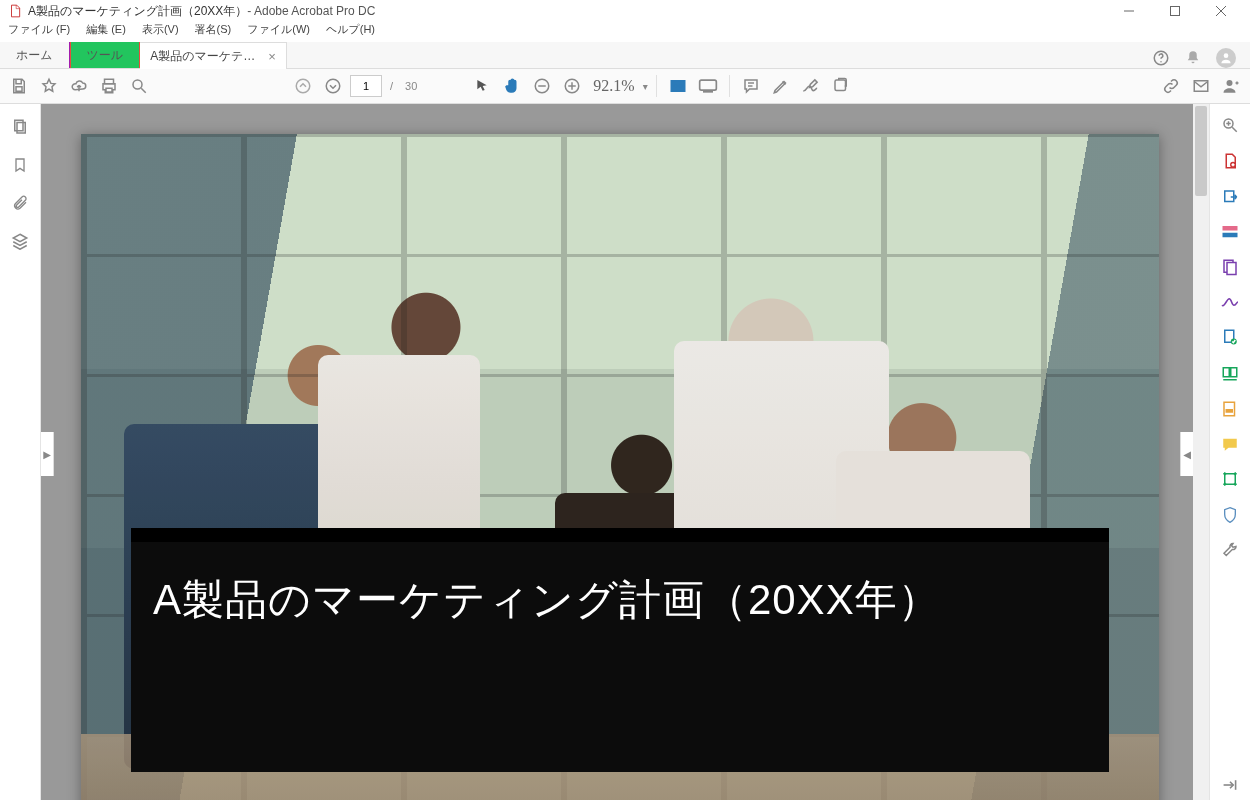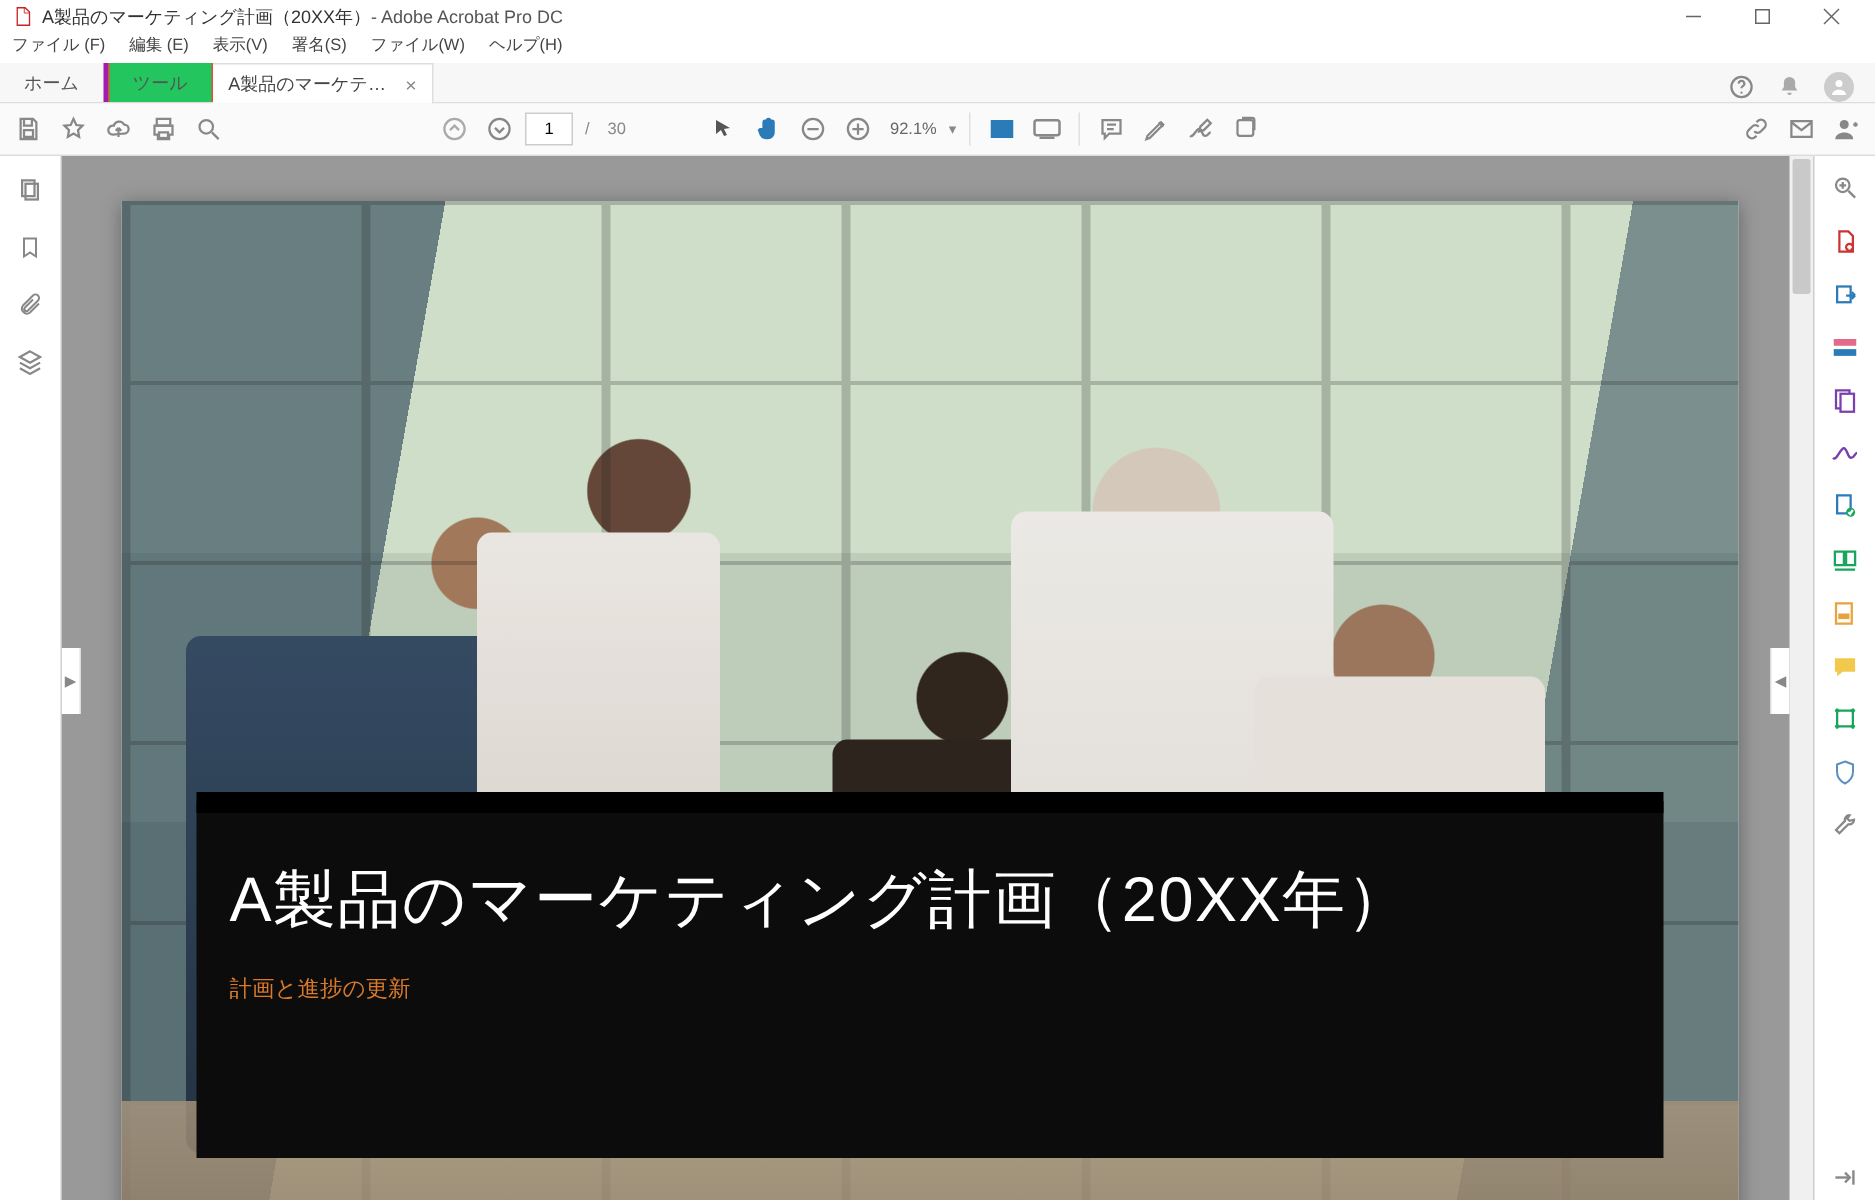--- a/index.html
+++ b/index.html
@@ -12,21 +12,21 @@
 .titlebar .ttl{color:#555;font-size:12px;}
 .titlebar .spacer{flex:1}
 .winbtn{width:46px;height:22px;display:flex;align-items:center;justify-content:center;color:#666}
 .winbtn svg{stroke:#666;fill:none;stroke-width:1}
 
 .menubar{height:18px;padding:0 2px 2px;display:flex;gap:4px;}
 .menuitem{padding:0 6px;font-size:11px;color:#444;}
 
 .tabbar{height:26px;border-bottom:1px solid #ddd;display:flex;align-items:flex-end;background:#f7f7f7;}
 .tabhome,.tabtools{height:26px;padding:0 16px;display:flex;align-items:center;
-  font-size:12px;color:#555;border-right:3px solid #a21caf;}
+  font-size:12px;color:#555;border-right:1px solid #a21caf;}
 .tabtools{border:1px solid #e74c3c;border-bottom:none;border-top:none;background:#22c55e;}
 .doctab{height:26px;padding:0 10px;display:flex;align-items:center;gap:8px;background:#fff;
   border-top:1px solid #ddd;border-right:1px solid #ddd;margin-bottom:-1px;max-width:150px;}
 .doctab .label{white-space:nowrap;overflow:hidden;text-overflow:ellipsis;max-width:110px;color:#444;}
 .doctab .x{color:#888;font-size:13px;line-height:1}
 .tabbar .spacer{flex:1}
 .tabright{display:flex;align-items:center;gap:14px;padding-right:14px;}
 .tabright .ico{color:#888;fill:#888}
 .avatar{width:20px;height:20px;border-radius:50%;background:#ccc;display:flex;
   align-items:center;justify-content:center;}
@@ -35,21 +35,21 @@
 .toolbar{height:34px;border-bottom:1px solid #ddd;display:flex;align-items:center;
   padding:0 6px;gap:4px;background:#fafafa;}
 .tb-ico{width:26px;height:26px;display:flex;align-items:center;justify-content:center;
   color:#777;fill:#777;border-radius:2px;}
 .tb-ico.active svg{fill:#2b7bb9;stroke:#2b7bb9;}
 .tb-sep{width:1px;height:22px;background:#e0e0e0;margin:0 4px;}
 .tb-gap{width:130px}
 .tb-gap2{width:40px}
 .pagein{width:26px;height:18px;text-align:center;border:1px solid #ccc;font-size:11px;}
 .pagelabel{font-size:11px;color:#888;margin:0 4px;}
-.zoomval{font-size:11px;color:#666;margin:0 4px;}
+.zoomval{font-size:16px;color:#666;margin:0 4px;font-family:Liberation Serif, serif;}
 .chev{color:#888;font-size:10px}
 .spacer{flex:1}
 
 .workspace{display:flex;height:calc(800px - 22px - 18px - 26px - 34px);}
 .leftpanel,.rightpanel{width:40px;background:#fff;border-right:1px solid #e4e4e4;
   display:flex;flex-direction:column;align-items:center;padding-top:14px;gap:20px;}
 .rightpanel{border-right:none;border-left:1px solid #e4e4e4;gap:18px;padding-top:12px;}
 .leftpanel .ico,.rightpanel .ico{color:#888;}
 .rightpanel .bottom-ico{margin-top:auto;margin-bottom:12px;}
 .doc-area{flex:1;background:#999;position:relative;overflow:hidden;}
@@ -339,21 +339,20 @@
         <div class="body b1"></div>
           <div class="body b2"></div>
           <div class="body b3"></div>
         <div class="body b4"></div>
           <div class="body b5"></div>
         <div class="ground"></div>
       </div>
       <div class="overlay">
         <div class="barline"></div>
         <h1>A製品のマーケティング計画（20XX年）</h1>
-        <div class="sub">計画と進捗の更新</div>
       </div>
     </div>
   </div>
 
   <div class="rightpanel">
     <span class="ico">
         <svg width="18" height="18" viewBox="0 0 24 24" fill="none" stroke="#888" stroke-width="2">
           <circle cx="10" cy="10" r="6"></circle>
           <line x1="15" y1="15" x2="21" y2="21"></line>
           <line x1="7" y1="10" x2="13" y2="10"></line>

